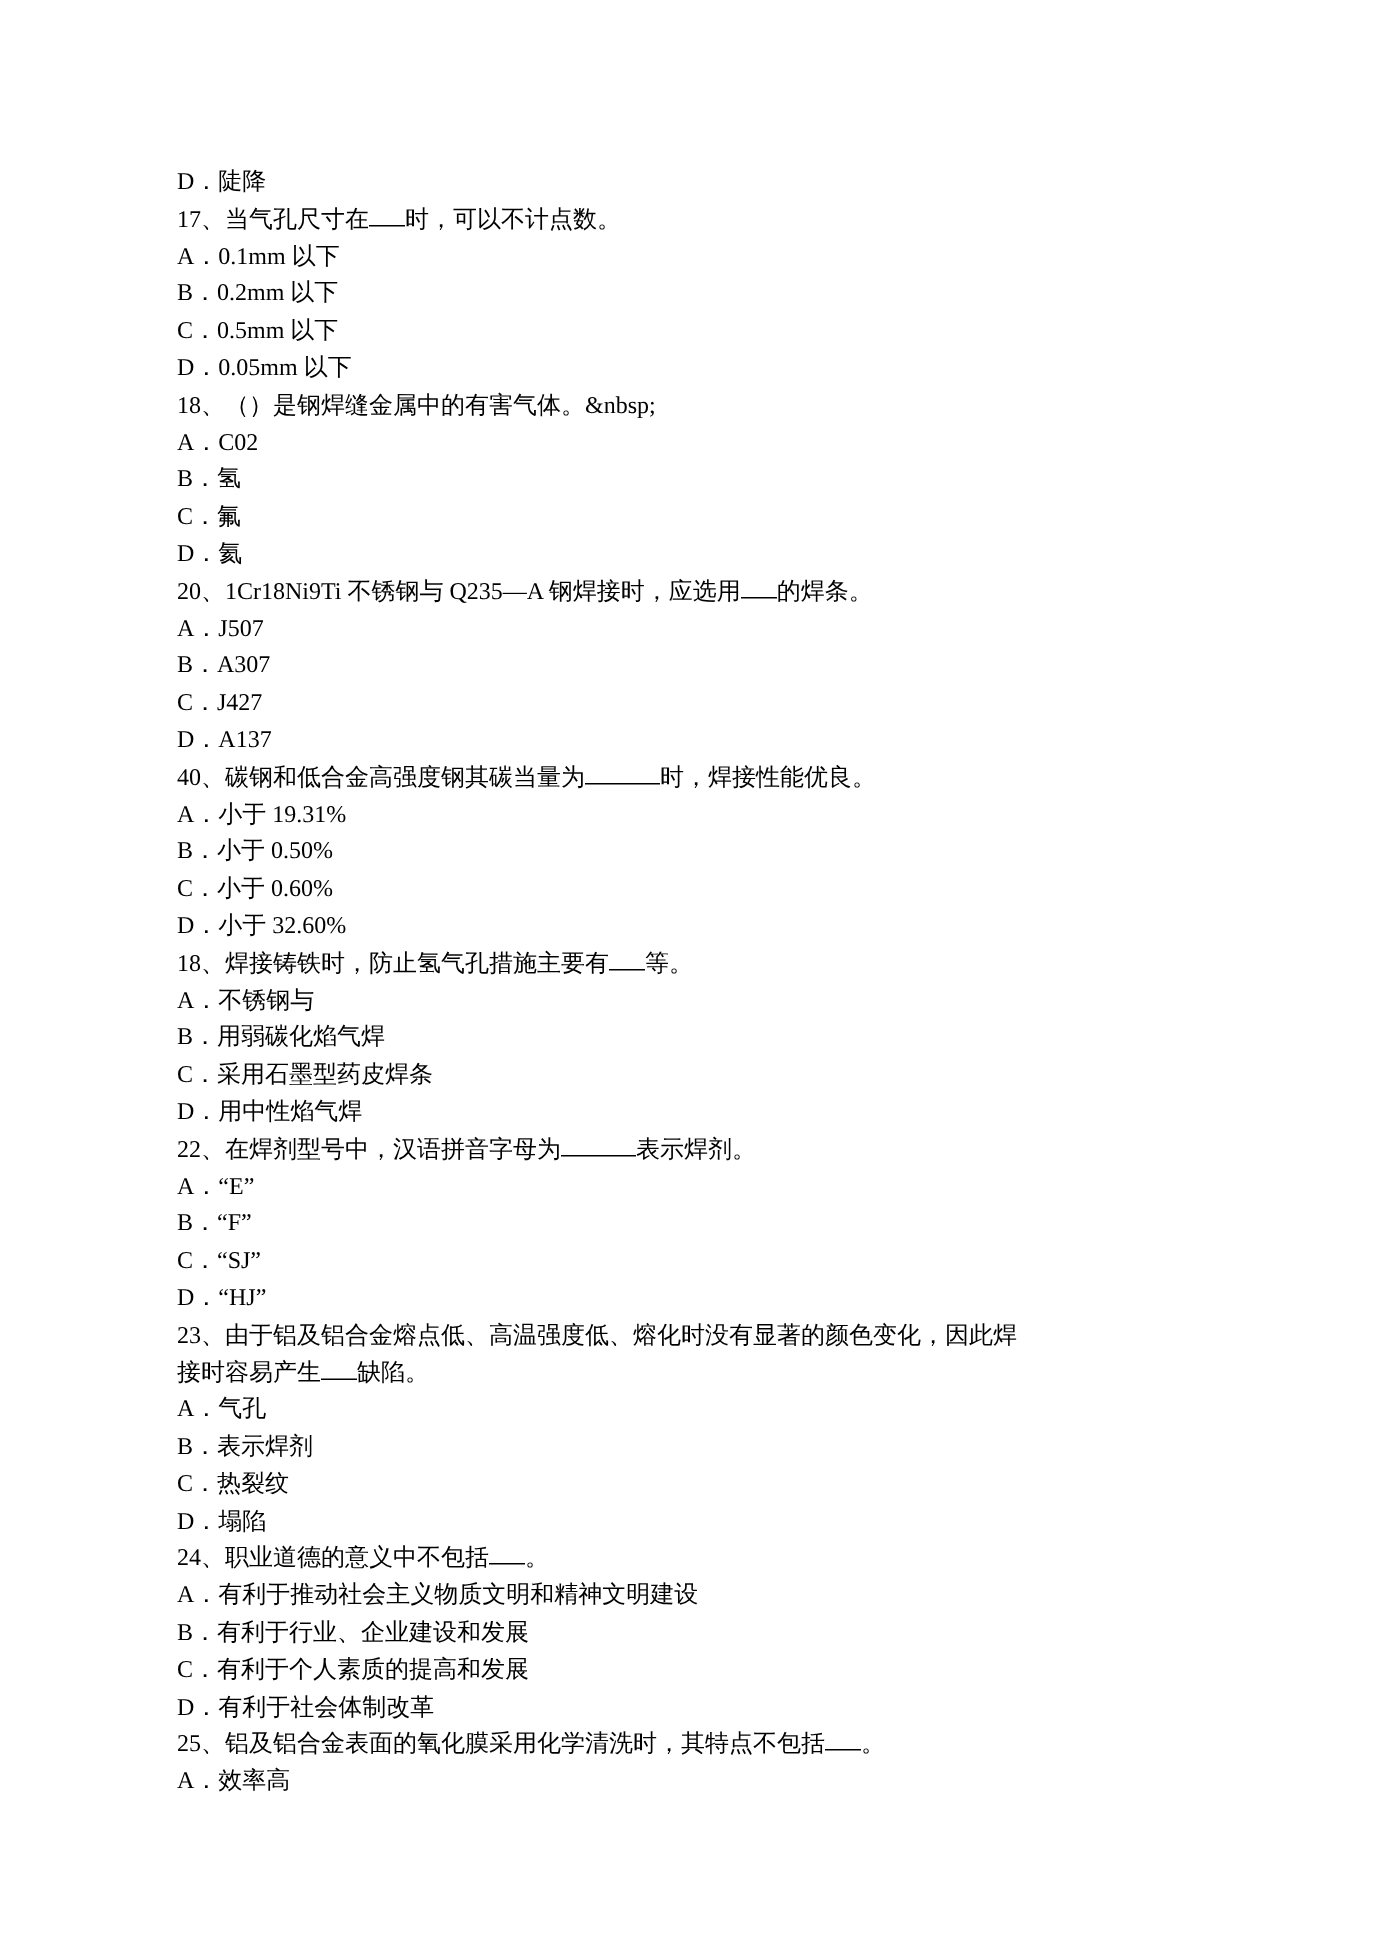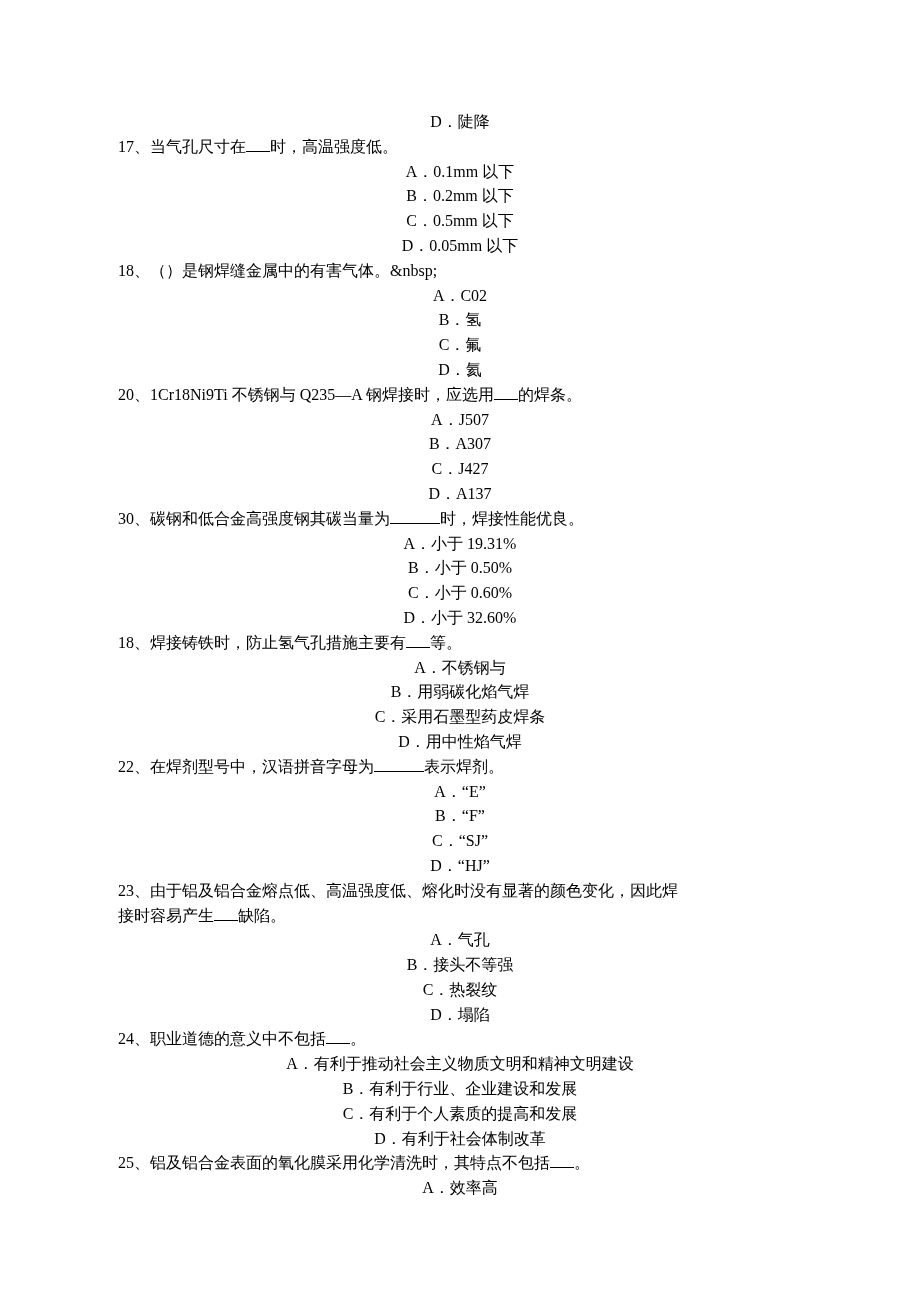--- a/index.html
+++ b/index.html
@@ -14,21 +14,20 @@
       color: #000;
       background: #fff;
       width: 920px;
       padding: 110px 118px 80px 118px;
     }
     .line {
       display: block;
     }
     .option {
       display: block;
-      text-align: center;
     }
     .underline-short {
       border-bottom: 1px solid #000;
       display: inline-block;
       width: 24px;
       height: 1em;
       vertical-align: baseline;
     }
     .underline-long {
       border-bottom: 1px solid #000;
@@ -36,60 +35,60 @@
       width: 50px;
       height: 1em;
       vertical-align: baseline;
     }
   </style>
 </head>
 <body>
 
 <span class="option">D．陡降</span>
 
-<span class="line"><span>17、当气孔尺寸在</span><span class="underline-short"></span><span>时，高温强度低。</span></span>
+<span class="line"><span>17、当气孔尺寸在</span><span class="underline-short"></span><span>时，可以不计点数。</span></span>
 <span class="option">A．0.1mm 以下</span>
 <span class="option">B．0.2mm 以下</span>
 <span class="option">C．0.5mm 以下</span>
 <span class="option">D．0.05mm 以下</span>
 
 <span class="line">18、（）是钢焊缝金属中的有害气体。&amp;nbsp;</span>
 <span class="option">A．C02</span>
 <span class="option">B．氢</span>
 <span class="option">C．氟</span>
 <span class="option">D．氦</span>
 
 <span class="line"><span>20、1Cr18Ni9Ti 不锈钢与 Q235—A 钢焊接时，应选用</span><span class="underline-short"></span><span>的焊条。</span></span>
 <span class="option">A．J507</span>
 <span class="option">B．A307</span>
 <span class="option">C．J427</span>
 <span class="option">D．A137</span>
 
-<span class="line"><span>30、碳钢和低合金高强度钢其碳当量为</span><span class="underline-long"></span><span>时，焊接性能优良。</span></span>
+<span class="line"><span>40、碳钢和低合金高强度钢其碳当量为</span><span class="underline-long"></span><span>时，焊接性能优良。</span></span>
 <span class="option">A．小于 19.31%</span>
 <span class="option">B．小于 0.50%</span>
 <span class="option">C．小于 0.60%</span>
 <span class="option">D．小于 32.60%</span>
 
 <span class="line"><span>18、焊接铸铁时，防止氢气孔措施主要有</span><span class="underline-short"></span><span>等。</span></span>
 <span class="option">A．不锈钢与</span>
 <span class="option">B．用弱碳化焰气焊</span>
 <span class="option">C．采用石墨型药皮焊条</span>
 <span class="option">D．用中性焰气焊</span>
 
 <span class="line"><span>22、在焊剂型号中，汉语拼音字母为</span><span class="underline-long"></span><span>表示焊剂。</span></span>
 <span class="option">A．“E”</span>
 <span class="option">B．“F”</span>
 <span class="option">C．“SJ”</span>
 <span class="option">D．“HJ”</span>
 
 <span class="line">23、由于铝及铝合金熔点低、高温强度低、熔化时没有显著的颜色变化，因此焊</span>
 <span class="line"><span>接时容易产生</span><span class="underline-short"></span><span>缺陷。</span></span>
 <span class="option">A．气孔</span>
-<span class="option">B．接头不等强</span>
+<span class="option">B．表示焊剂</span>
 <span class="option">C．热裂纹</span>
 <span class="option">D．塌陷</span>
 
 <span class="line"><span>24、职业道德的意义中不包括</span><span class="underline-short"></span><span>。</span></span>
 <span class="option">A．有利于推动社会主义物质文明和精神文明建设</span>
 <span class="option">B．有利于行业、企业建设和发展</span>
 <span class="option">C．有利于个人素质的提高和发展</span>
 <span class="option">D．有利于社会体制改革</span>
 
 <span class="line"><span>25、铝及铝合金表面的氧化膜采用化学清洗时，其特点不包括</span><span class="underline-short"></span><span>。</span></span>

